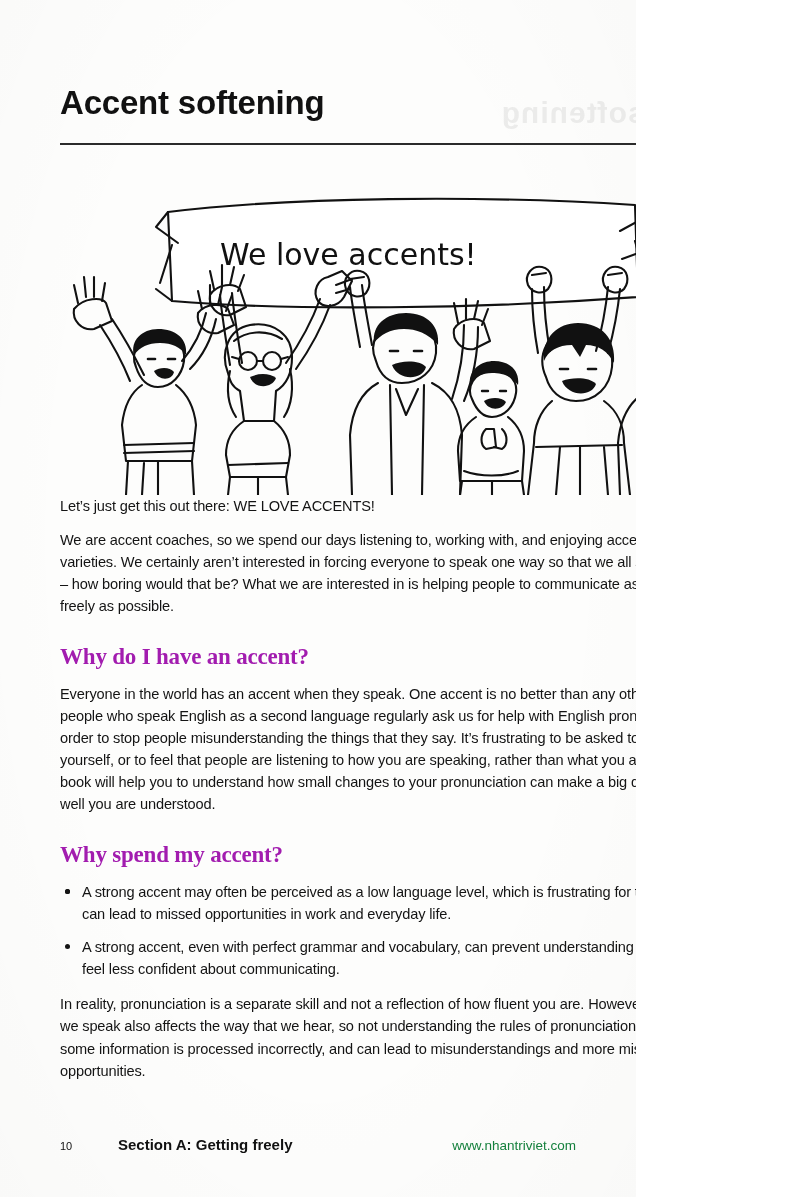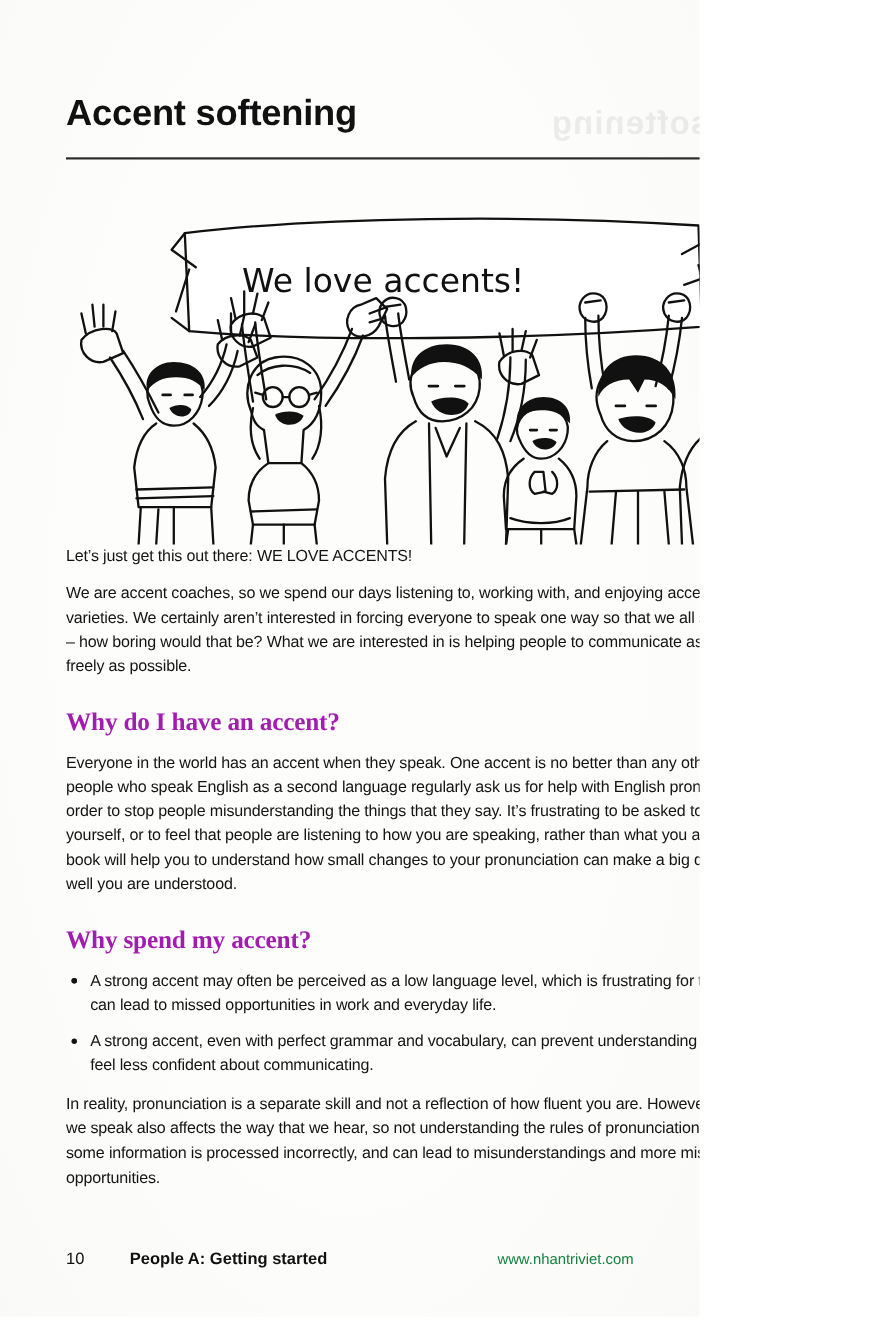--- a/index.html
+++ b/index.html
@@ -129,21 +129,21 @@
   
   .footer {
     position: absolute;
     left: 60px;
     right: 60px;
     top: 1136px;
     display: flex;
     align-items: baseline;
   }
   .footer .page-number {
-    font-size: 15px;
+    font-size: 11px;
     color: #111111;
     width: 58px;
   }
   .footer .section-name {
     font-size: 15px;
     font-weight: 700;
     color: #111111;
     flex: 1;
   }
   .footer .website {
@@ -350,17 +350,17 @@
         <span>A strong accent, even with perfect grammar and vocabulary, can prevent understanding and make you feel less confident about communicating.</span>
       </li>
     </ul>
 
     <p class="body">In reality, pronunciation is a separate skill and not a reflection of how fluent you are. However, the way that we speak also affects the way that we hear, so not understanding the rules of pronunciation can mean that some information is processed incorrectly, and can lead to misunderstandings and more missed opportunities.</p>
 
   </div>
 
   <div class="footer">
     <div class="page-number">10</div>
-    <div class="section-name">People A: Getting started</div>
+    <div class="section-name">Section A: Getting freely</div>
     <div class="website">www.nhantriviet.com</div>
   </div>
 
 </div>
 
 </body></html>

